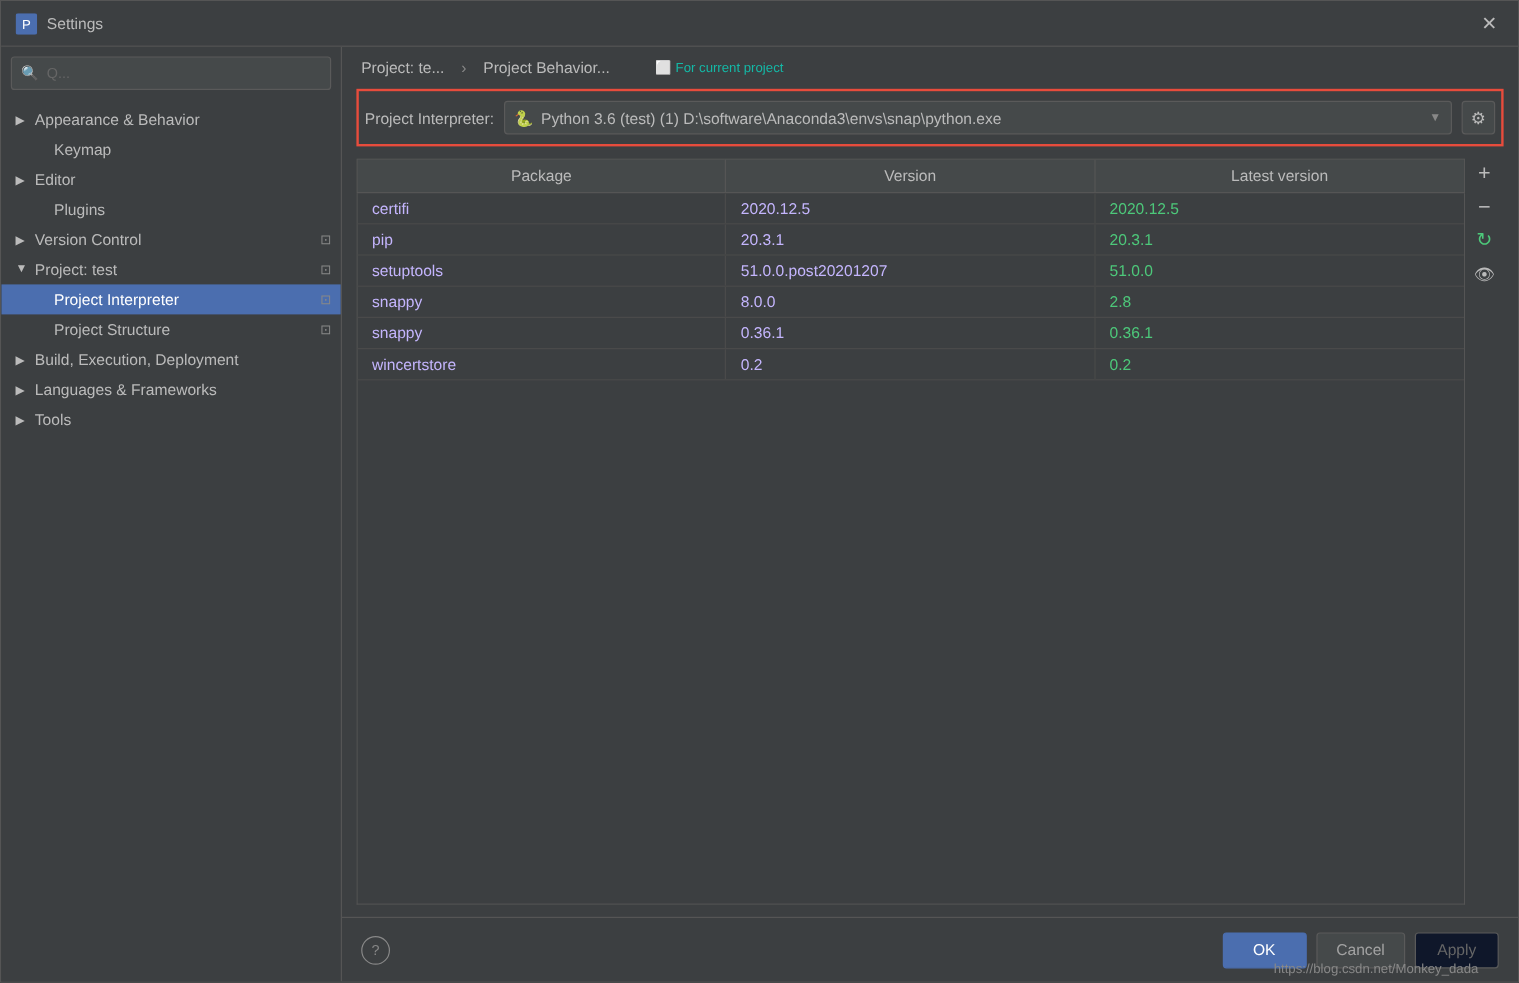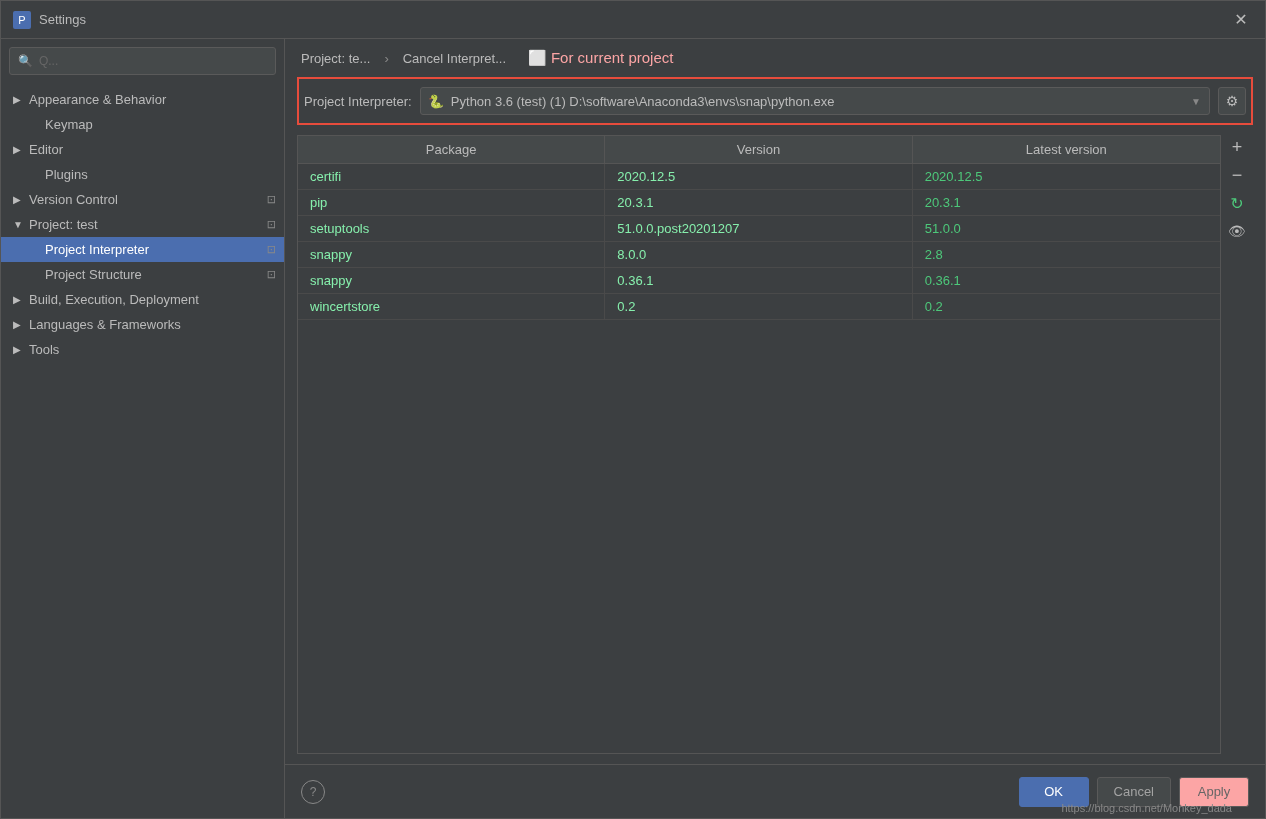--- a/index.html
+++ b/index.html
@@ -121,23 +121,23 @@
       display: flex;
       align-items: center;
       gap: 14px;
       color: #bbb;
       font-size: 13px;
       flex-shrink: 0;
     }
     .breadcrumb-separator { color: #888; }
     .breadcrumb-current { color: #bbb; font-weight: 500; }
     .breadcrumb-for-project {
-      margin-left: 8px;
-      color: #fca5a5;
-      font-size: 15px;
+      margin-left: 24px;
+      color: #14b8a6;
+      font-size: 11px;
     }
     .interpreter-section {
       margin: 0 12px;
       border: 2px solid #e74c3c;
       padding: 8px 5px;
       display: flex;
       align-items: center;
       gap: 8px;
       flex-shrink: 0;
       background: #3c3f41;
@@ -221,21 +221,21 @@
       border: 1px solid #555;
       border-top: none;
     }
     .table-row {
       display: grid;
       grid-template-columns: 1fr 1fr 1fr;
       border-bottom: 1px solid #4a4a4a;
     }
     .td {
       padding: 5px 12px;
-      color: #86efac;
+      color: #c4b5fd;
       font-size: 13px;
       border-right: 1px solid #4a4a4a;
     }
     .td:last-child { border-right: none; }
     .td.latest { color: #4dc87a; }
     
     .side-actions {
       width: 28px;
       display: flex;
       flex-direction: column;
@@ -305,21 +305,21 @@
     .dialog-btn.ok {
       background: #4b6eaf;
       color: white;
       border-color: #4b6eaf;
     }
     .dialog-btn.cancel {
       background: #45494a;
       color: #a3a3a3;
     }
     .dialog-btn.apply {
-      background: #fca5a5;
+      background: #0f172a;
       color: #666;
       cursor: default;
     }
   </style>
 </head>
 <body>
 
 <div class="window">
 
   <div class="title-bar">
@@ -404,21 +404,21 @@
         </div>
 
       </div>
     </div>
 
     <div class="main-area">
 
       <div class="breadcrumb">
         <span>Project: te...</span>
         <span class="breadcrumb-separator">›</span>
-        <span class="breadcrumb-current">Cancel Interpret...</span>
+        <span class="breadcrumb-current">Project Behavior...</span>
         <span class="breadcrumb-for-project">⬜ For current project</span>
       </div>
 
       <div class="interpreter-section">
         <span class="interpreter-label">Project Interpreter:</span>
         <div class="interpreter-dropdown">
           <span class="python-emoji">🐍</span>
           <span class="interpreter-dropdown-text">Python 3.6 (test) (1) D:\software\Anaconda3\envs\snap\python.exe</span>
           <span class="dropdown-arrow">▼</span>
         </div>

